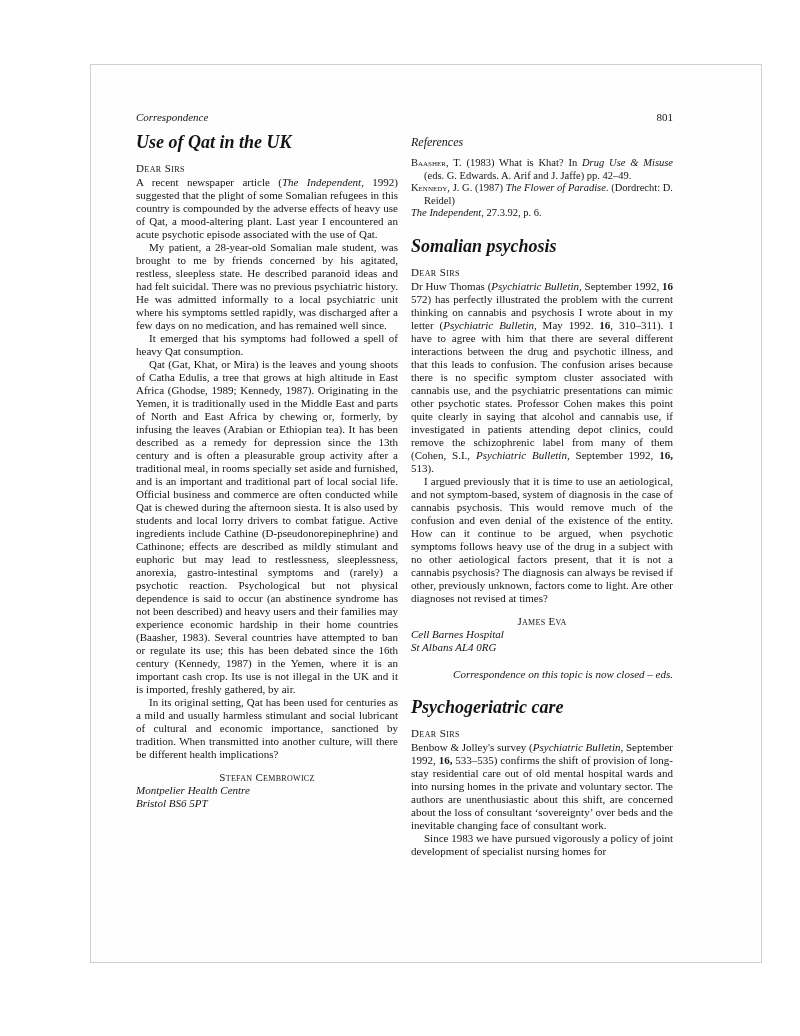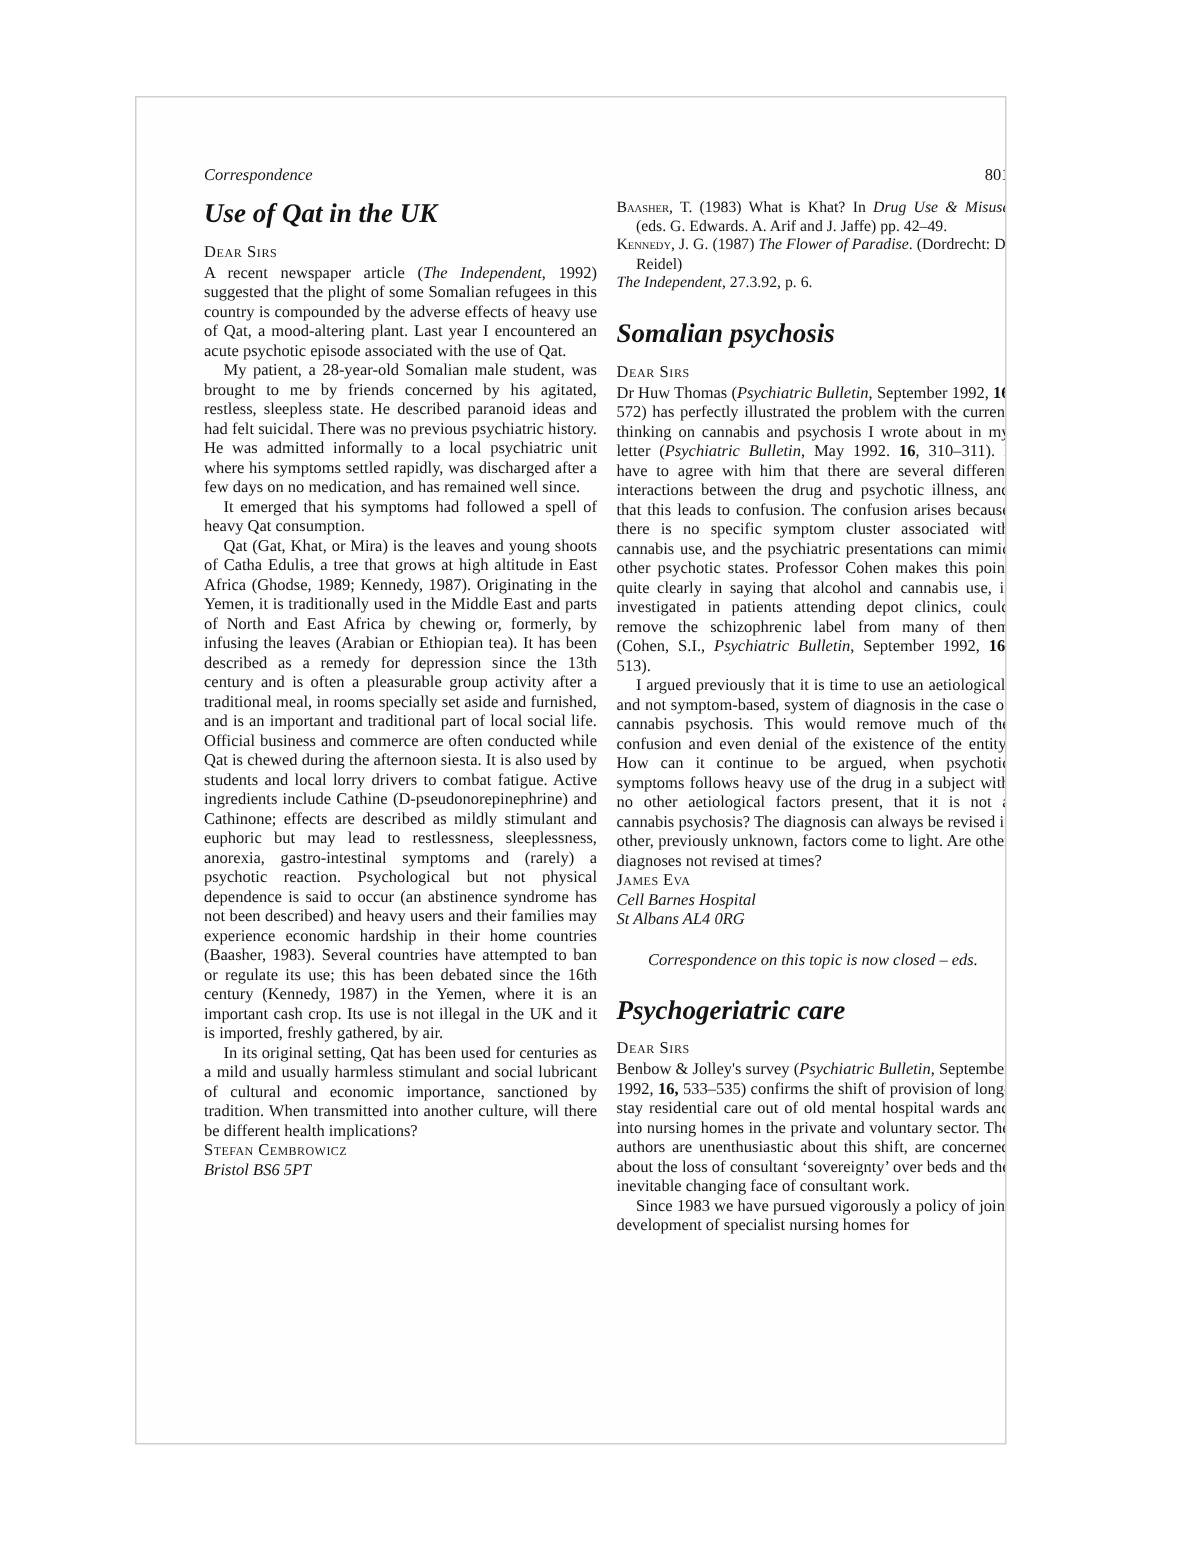--- a/index.html
+++ b/index.html
@@ -9,21 +9,21 @@
     background: #ffffff;
   }
   body {
     font-family: "Liberation Serif", serif;
     color: #141414;
     position: relative;
   }
   .page {
     position: absolute;
     left: 90px; top: 64px;
-    width: 581px; height: 899px;
+    width: 672px; height: 899px;
     background: #fefefe;
     border: 1px solid #cfcfcf;
     overflow: hidden;
   }
   .content {
     position: absolute;
     left: 45px; top: 46px;
     width: 537px;
   }
   .page-header {
@@ -53,24 +53,24 @@
   .section-gap { margin-top: 17px; }
   .salutation {
     font-variant: small-caps;
     letter-spacing: 0.4px;
     margin-bottom: 1px;
     text-align: left;
   }
   p.para { margin: 0; }
   p.para.indent { text-indent: 13px; }
   .signature {
-    text-align: left;
+    text-align: center;
     font-variant: small-caps;
     letter-spacing: 0.3px;
-    margin-top: 0;
+    margin-top: 10px;
   }
   .address { font-style: italic; text-align: left; }
   .refs-heading {
     font-style: italic;
     font-size: 12px;
     line-height: 14px;
     margin: 2px 0 8px 0;
     text-align: left;
     font-weight: normal;
   }
@@ -78,21 +78,21 @@
     margin: 0;
     padding-left: 13px;
     text-indent: -13px;
     font-size: 10.5px;
     line-height: 12.6px;
   }
   .sc { font-variant: small-caps; }
   .editors-note {
     font-style: italic;
     margin-top: 14px;
-    text-align: center;
+    text-align: right;
   }
 </style>
 </head>
 <body>
 
 <div class="page">
   <div class="content">
 
     <div class="page-header">
       <span class="running-title">Correspondence</span>
@@ -103,24 +103,26 @@
 
       <div class="col">
         <h2 class="letter-title">Use of Qat in the UK</h2>
         <div class="salutation">Dear Sirs</div>
         <p class="para">A recent newspaper article (<i>The Independent</i>, 1992) suggested that the plight of some Somalian refugees in this country is compounded by the adverse effects of heavy use of Qat, a mood-altering plant. Last year I encountered an acute psychotic episode associated with the use of Qat.</p>
         <p class="para indent">My patient, a 28-year-old Somalian male student, was brought to me by friends concerned by his agitated, restless, sleepless state. He described paranoid ideas and had felt suicidal. There was no previous psychiatric history. He was admitted informally to a local psychiatric unit where his symptoms settled rapidly, was discharged after a few days on no medication, and has remained well since.</p>
         <p class="para indent">It emerged that his symptoms had followed a spell of heavy Qat consumption.</p>
         <p class="para indent">Qat (Gat, Khat, or Mira) is the leaves and young shoots of Catha Edulis, a tree that grows at high altitude in East Africa (Ghodse, 1989; Kennedy, 1987). Originating in the Yemen, it is traditionally used in the Middle East and parts of North and East Africa by chewing or, formerly, by infusing the leaves (Arabian or Ethiopian tea). It has been described as a remedy for depression since the 13th century and is often a pleasurable group activity after a traditional meal, in rooms specially set aside and furnished, and is an important and traditional part of local social life. Official business and commerce are often conducted while Qat is chewed during the afternoon siesta. It is also used by students and local lorry drivers to combat fatigue. Active ingredients include Cathine (D-pseudonorepinephrine) and Cathinone; effects are described as mildly stimulant and euphoric but may lead to restlessness, sleeplessness, anorexia, gastro-intestinal symptoms and (rarely) a psychotic reaction. Psychological but not physical dependence is said to occur (an abstinence syndrome has not been described) and heavy users and their families may experience economic hardship in their home countries (Baasher, 1983). Several countries have attempted to ban or regulate its use; this has been debated since the 16th century (Kennedy, 1987) in the Yemen, where it is an important cash crop. Its use is not illegal in the UK and it is imported, freshly gathered, by air.</p>
         <p class="para indent">In its original setting, Qat has been used for centuries as a mild and usually harmless stimulant and social lubricant of cultural and economic importance, sanctioned by tradition. When transmitted into another culture, will there be different health implications?</p>
         <div class="signature">Stefan Cembrowicz</div>
+        <div class="address">Montpelier Health Centre</div>
         <div class="address">Bristol BS6 5PT</div>
       </div>
 
       <div class="col">
+        <h3 class="refs-heading">References</h3>
         <p class="ref"><span class="sc">Baasher</span>, T. (1983) What is Khat? In <i>Drug Use &amp; Misuse</i> (eds. G. Edwards. A. Arif and J. Jaffe) pp. 42–49.</p>
         <p class="ref"><span class="sc">Kennedy</span>, J. G. (1987) <i>The Flower of Paradise</i>. (Dordrecht: D. Reidel)</p>
         <p class="ref"><i>The Independent</i>, 27.3.92, p. 6.</p>
 
         <h2 class="letter-title section-gap">Somalian psychosis</h2>
         <div class="salutation">Dear Sirs</div>
         <p class="para">Dr Huw Thomas (<i>Psychiatric Bulletin</i>, September 1992, <b>16</b> 572) has perfectly illustrated the problem with the current thinking on cannabis and psychosis I wrote about in my letter (<i>Psychiatric Bulletin</i>, May 1992. <b>16</b>, 310–311). I have to agree with him that there are several different interactions between the drug and psychotic illness, and that this leads to confusion. The confusion arises because there is no specific symptom cluster associated with cannabis use, and the psychiatric presentations can mimic other psychotic states. Professor Cohen makes this point quite clearly in saying that alcohol and cannabis use, if investigated in patients attending depot clinics, could remove the schizophrenic label from many of them (Cohen, S.I., <i>Psychiatric Bulletin</i>, September 1992, <b>16,</b> 513).</p>
         <p class="para indent">I argued previously that it is time to use an aetiological, and not symptom-based, system of diagnosis in the case of cannabis psychosis. This would remove much of the confusion and even denial of the existence of the entity. How can it continue to be argued, when psychotic symptoms follows heavy use of the drug in a subject with no other aetiological factors present, that it is not a cannabis psychosis? The diagnosis can always be revised if other, previously unknown, factors come to light. Are other diagnoses not revised at times?</p>
         <div class="signature">James Eva</div>
         <div class="address">Cell Barnes Hospital</div>

